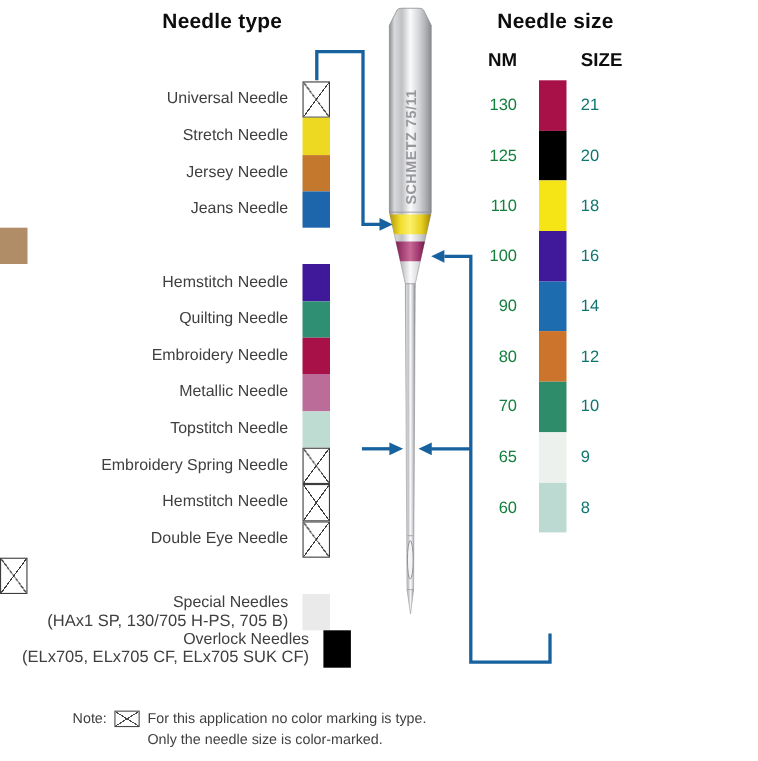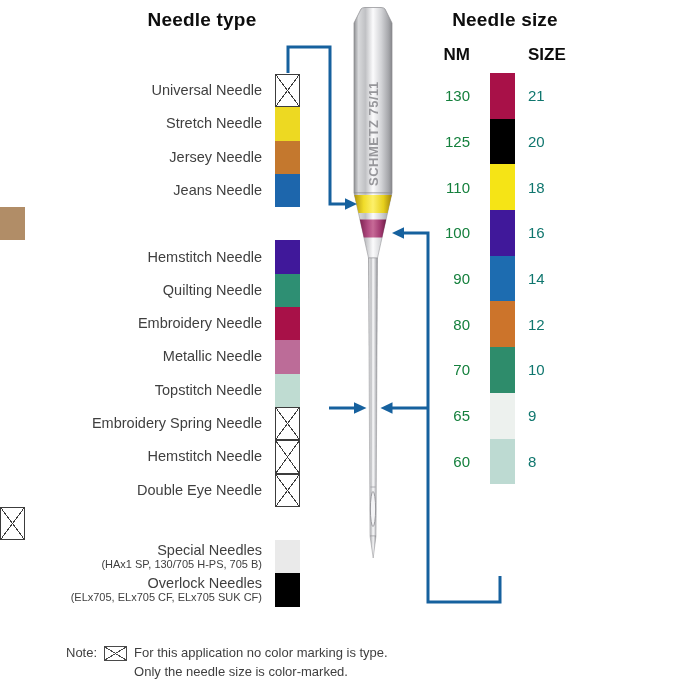--- a/index.html
+++ b/index.html
@@ -13,21 +13,21 @@
   }
   #title-left{left:99px;}
   #title-right{left:402px;}
 
   
   #type-list{position:absolute;left:0;top:74px;width:300px;}
   .type-row{display:flex;align-items:center;height:33.3px;}
   .type-label{flex:1;display:flex;flex-direction:column;align-items:flex-end;
     padding-right:13px;line-height:1.05;margin-left:20px;}
   .type-name{font-size:14.5px;color:#3f3f3f;white-space:nowrap;}
-  .type-sub{font-size:11px;color:#3f3f3f;white-space:nowrap;margin-top:1px;}
+  .type-sub{font-size:15px;color:#3f3f3f;white-space:nowrap;margin-top:1px;}
   .type-swatch{width:25px;height:33.3px;box-sizing:border-box;flex:0 0 25px;}
 
   .swatch-x{
     background-color:#ffffff;
     border:1.4px solid #3c3c3c;
     background-image:
       linear-gradient(to top right, transparent 48.7%, #3c3c3c 48.7%, #3c3c3c 51.3%, transparent 51.3%),
       linear-gradient(to bottom right, transparent 48.7%, #3c3c3c 48.7%, #3c3c3c 51.3%, transparent 51.3%);
   }
 

